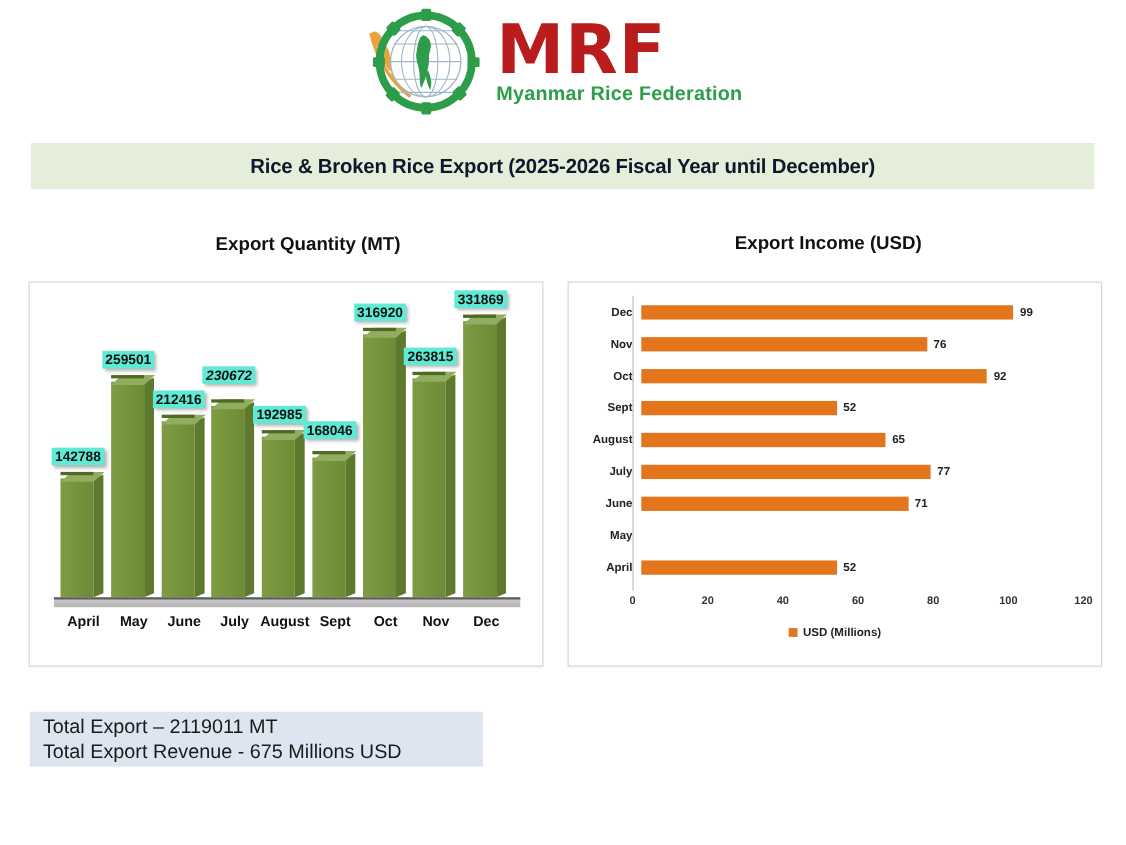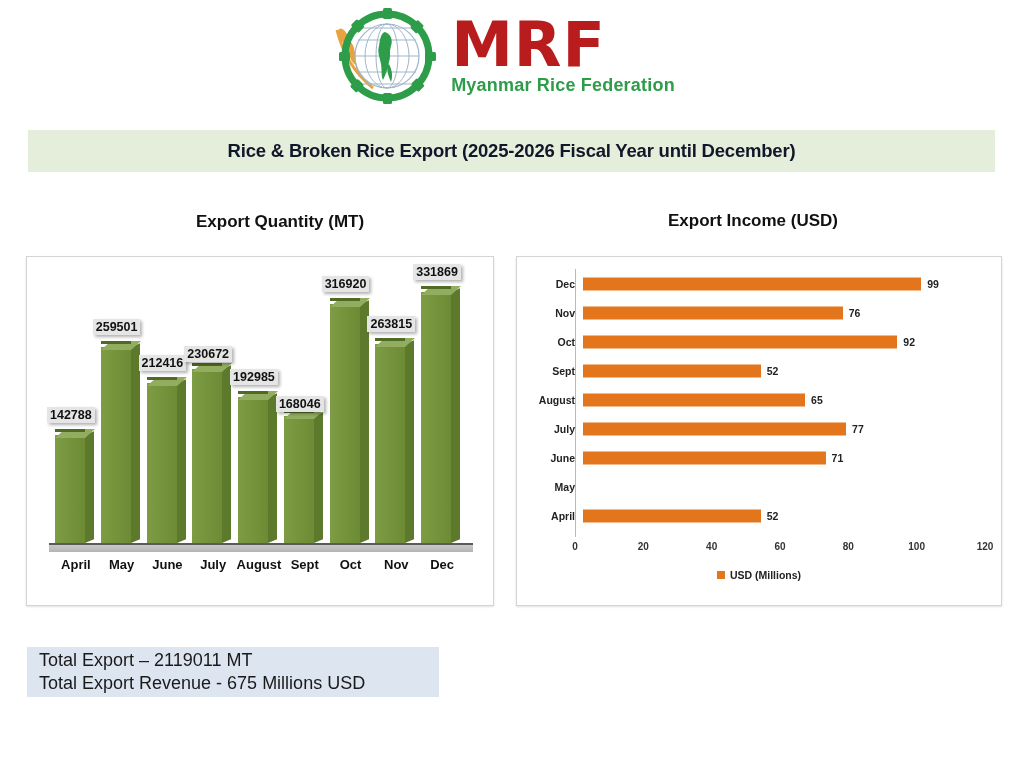--- a/index.html
+++ b/index.html
@@ -61,21 +61,21 @@
   .col3d .top{
     position:absolute;left:0;top:-6px;width:30px;height:9px;
     background:#93ad60;
     transform:skewX(-48deg);transform-origin:left bottom;
   }
   .col3d .topcap{
     position:absolute;left:0;top:-6px;width:30px;height:3px;background:#4f6a22;
   }
   .col-label{
     position:absolute;white-space:nowrap;font-size:12.5px;font-weight:bold;
-    color:#111;background:#e5e5e5;padding:1px 3px;
+    color:#111;background:#5eead4;padding:1px 3px;
     box-shadow:2px 2px 3px rgba(0,0,0,.30);
   }
   #axis-floor{
     position:absolute;left:22px;top:286px;width:424px;height:9px;
     background:linear-gradient(to bottom,#cfcfcf,#b4b4b4);
   }
   #axis-floor:after{
     content:"";position:absolute;left:0;top:0;width:100%;height:2px;background:#5a5a5a;
   }
   .month-tick{
@@ -202,39 +202,39 @@
         </div>
         <div class="col-label" style="bottom: 172px; left: -6px;">212416</div>
       </div>
       <div class="col-slot" style="left: 137.333px;">
         <div class="col3d" style="height: 174px;">
           <div class="front"></div>
           <div class="side"></div>
           <div class="top"></div>
           <div class="topcap"></div>
         </div>
-        <div class="col-label" style="bottom: 181px; left: -6px;">230672</div>
+        <div class="col-label" style="bottom: 194px; left: -6px; font-style: italic;">230672</div>
       </div>
       <div class="col-slot" style="left: 183.111px;">
         <div class="col3d" style="height: 146px;">
           <div class="front"></div>
           <div class="side"></div>
           <div class="top"></div>
           <div class="topcap"></div>
         </div>
         <div class="col-label" style="bottom: 158px; left: -6px;">192985</div>
       </div>
       <div class="col-slot" style="left: 228.889px;">
         <div class="col3d" style="height: 127px;">
           <div class="front"></div>
           <div class="side"></div>
           <div class="top"></div>
           <div class="topcap"></div>
         </div>
-        <div class="col-label" style="bottom: 131px; left: -6px;">168046</div>
+        <div class="col-label" style="bottom: 144px; left: -6px;">168046</div>
       </div>
       <div class="col-slot" style="left: 274.667px;">
         <div class="col3d" style="height: 239px;">
           <div class="front"></div>
           <div class="side"></div>
           <div class="top"></div>
           <div class="topcap"></div>
         </div>
         <div class="col-label" style="bottom: 251px; left: -6px;">316920</div>
       </div>

